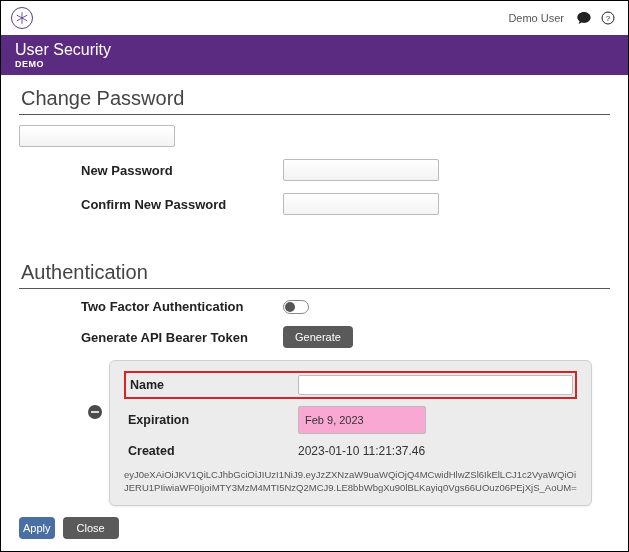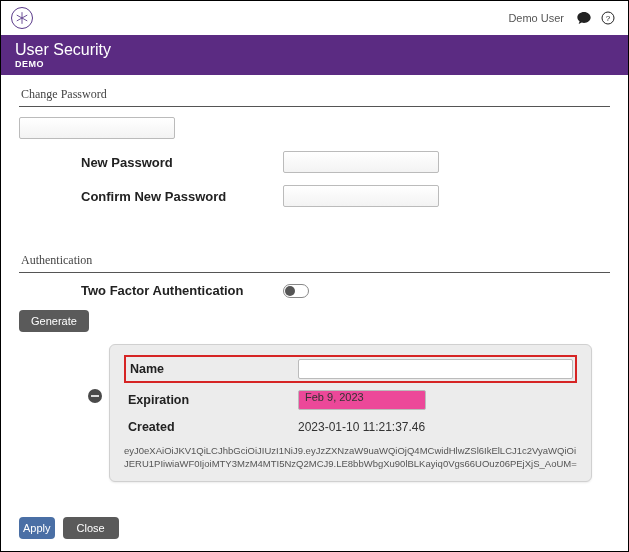--- a/index.html
+++ b/index.html
@@ -33,27 +33,26 @@
   .banner {
     background: #5b2b82;
     color: #fff;
     padding: 6px 14px 6px 14px;
   }
   .banner .title { font-size: 16px; font-weight: 400; }
   .banner .sub { font-size: 9px; font-weight: 700; letter-spacing: 0.5px; }
 
   .content { padding: 8px 18px 0 18px; }
   .section-title {
-    font-size: 12px;
+    font-size: 20px;
     color: #444;
     font-weight: 400;
     border-bottom: 1px solid #555;
     padding: 4px 0 4px 2px;
     margin-bottom: 10px;
-    font-family: Liberation Serif, serif;
   }
 
   .row {
     display: flex;
     align-items: center;
     margin-bottom: 12px;
   }
   .row .label {
     width: 264px;
     padding-left: 62px;
@@ -138,27 +137,27 @@
   .name-highlight .clabel { padding-left:2px; }
   .name-input {
     flex:1;
     height:20px;
     border:1px solid #bbb;
     background:#fff;
     border-radius:2px;
   }
   .date-input {
     width:128px;
-    height:20px;
+    height:28px;
     border:1px solid #bbb;
-    background:#ec4899;
+    background:#f9a8d4;
     border-radius:2px;
     font-size:11px;
     padding:0 6px;
-    display:flex;
+    display:flex;align-items:center;
     color:#333;
   }
   .token-text {
     font-size:9.5px;
     color:#555;
     word-break:break-all;
     margin-top:6px;
     line-height:1.35;
   }
 
@@ -248,20 +247,21 @@
     <div class="row">
       <div class="label">Two Factor Authentication</div>
       <div class="control">
         <div class="toggle">
             <div class="knob"></div>
           </div>
       </div>
     </div>
 
     <div class="row">
+      <div class="label">Generate API Bearer Token</div>
       <div class="control">
         <button class="btn-dark">Generate</button>
       </div>
     </div>
 
     <div class="token-card">
       <div class="minus-badge">
         <svg width="8" height="8" viewBox="0 0 10 10">
             <rect y="4" width="10" height="2" fill="#fff"></rect>
           </svg>

